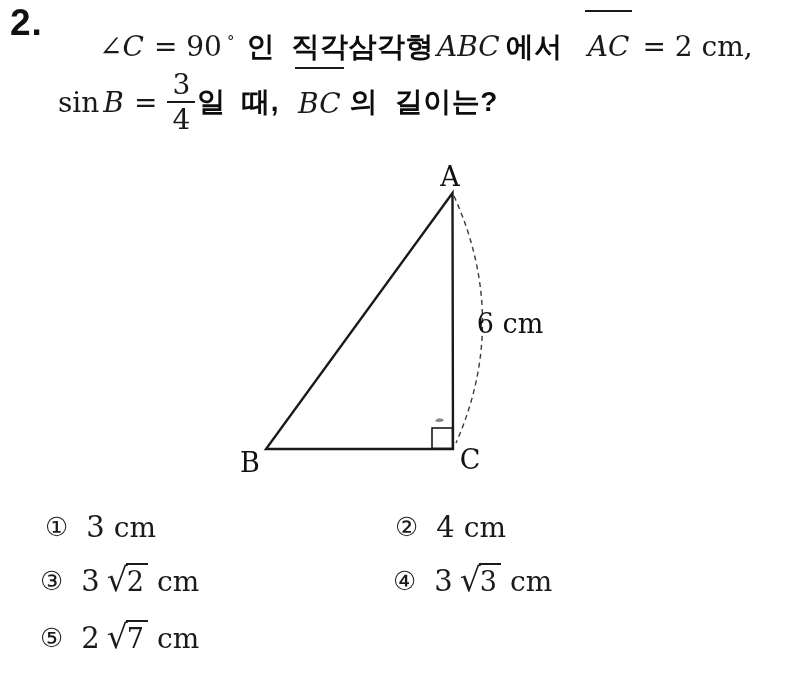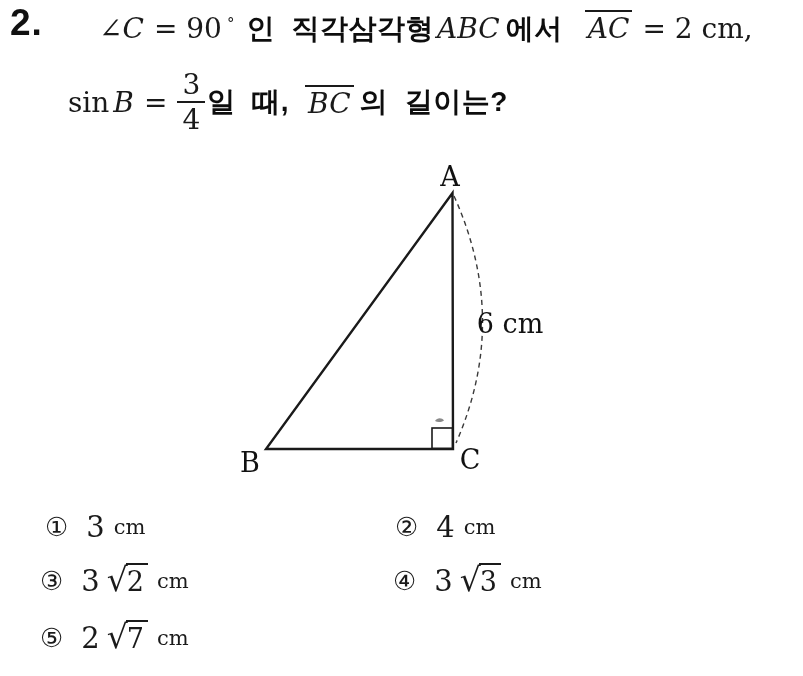--- a/index.html
+++ b/index.html
@@ -17,32 +17,32 @@
     font-family:"Liberation Sans", sans-serif;
     font-weight:700;font-size:37px;color:#111;
     letter-spacing:1px;
   }
   .line1{
     position:absolute;left:99px;top:10px;
     display:flex;align-items:baseline;
     font-size:28px;white-space:nowrap;
   }
   .line2{
-    position:absolute;left:68px;top:64px;height:76px;
+    position:absolute;left:58px;top:64px;height:76px;
     display:flex;align-items:center;
     font-size:28px;white-space:nowrap;
   }
   .m{font-family:"DejaVu Serif", serif;}
   .it{font-style:italic;}
   .kr{
     font-family:"Liberation Sans", sans-serif;
     font-weight:700;color:#0d0d0d;
     white-space:pre;letter-spacing:0.5px;margin-left:6px;
   }
-  .ov{border-top:2px solid #1a1a1a;padding:0 3px;}
+  .ov{border-top:2px solid #1a1a1a;padding:18px 3px;}
   .deg{font-size:15px;vertical-align:super;position:relative;top:-10px;margin:0 6px 0 5px;}
   .sp10{margin-left:10px;text-align:center;}
   .sp14{margin-left:3px;}
   .sp16{margin-left:16px;}
   .sp22{margin-left:22px;}
   .frac{
     display:inline-flex;flex-direction:column;align-items:center;
     margin-left:10px;font-size:28px;line-height:1.18;
   }
   .frac .num{padding:0 5px;}
@@ -59,21 +59,21 @@
     font-size:26px;color:#1a1a1a;
   }
   .choice .coef{margin-left:18px;}
   .sqrt{display:inline-flex;align-items:flex-start;margin-left:7px;}
   .sqrt .rsym{font-size:33px;line-height:1.05;}
   .sqrt .rad{
     font-size:27px;line-height:1.25;
     border-top:2px solid #1a1a1a;
     margin-left:-2px;padding:0 4px 0 1px;
   }
-  .choice .unit{margin-left:9px;font-size:21px;}
+  .choice .unit{margin-left:9px;font-size:28px;}
   .c1{left:45px;top:505px;}
   .c2{left:395px;top:505px;}
   .c3{left:40px;top:559px;}
   .c4{left:393px;top:559px;}
   .c5{left:40px;top:616px;}
 </style>
 </head>
 <body>
 
 <div class="page">

